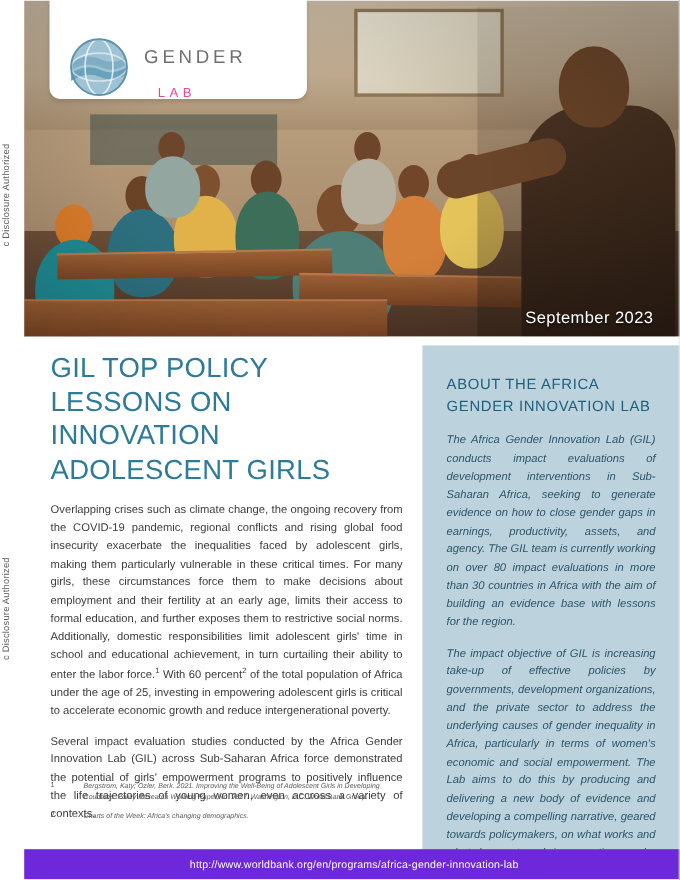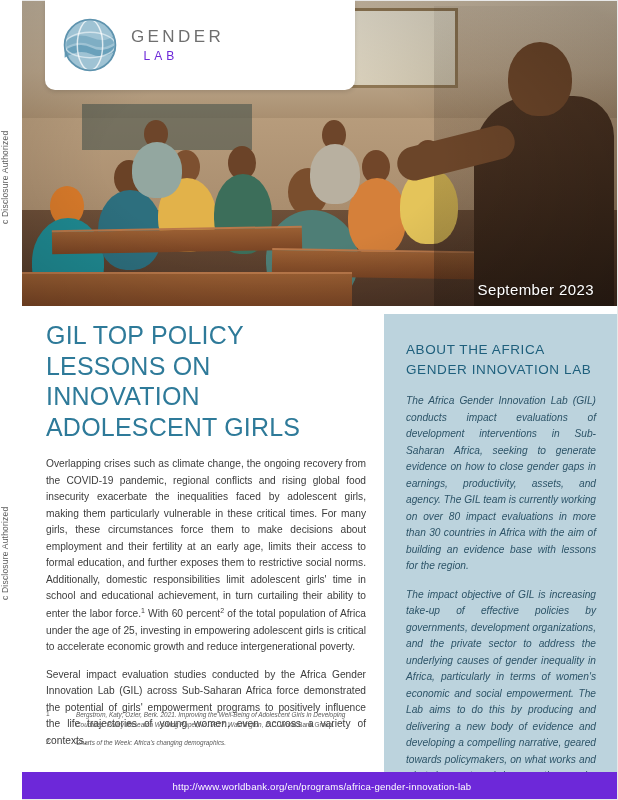--- a/index.html
+++ b/index.html
@@ -152,27 +152,27 @@
     letter-spacing: 0.4px;
     z-index: 9;
     text-shadow: 0 1px 2px rgba(0,0,0,0.5);
   }
 
   
   .logo-card {
     position: absolute;
     left: 45px;
     top: 0;
-    width: 310px;
+    width: 234px;
     height: 90px;
     background: #ffffff;
     border-radius: 0 0 10px 10px;
     z-index: 20;
     display: flex;
-    align-items: center;
+    align-items: flex-end;
     box-shadow: 0 2px 4px rgba(0,0,0,0.12);
   }
   .logo-globe {
     width: 58px;
     height: 58px;
     margin-left: 16px;
     flex: 0 0 auto;
   }
   .logo-words {
     margin-left: 12px;
@@ -183,24 +183,24 @@
     font-size: 17px;
     letter-spacing: 3.4px;
   }
   .logo-l2 {
     color: #2b6e8f;
     font-size: 26px;
     letter-spacing: 2.0px;
     margin-top: 4px;
   }
   .logo-l3 {
-    color: #6d28d9;
+    color: #ec4899;
     font-size: 12px;
     letter-spacing: 4px;
-    margin-top: 5px;
+    margin-top: 18px;
     text-align: right;
     padding-right: 46px;
   }
 
   
   .content {
     position: absolute;
     left: 22px;
     top: 306px;
     width: 596px;

